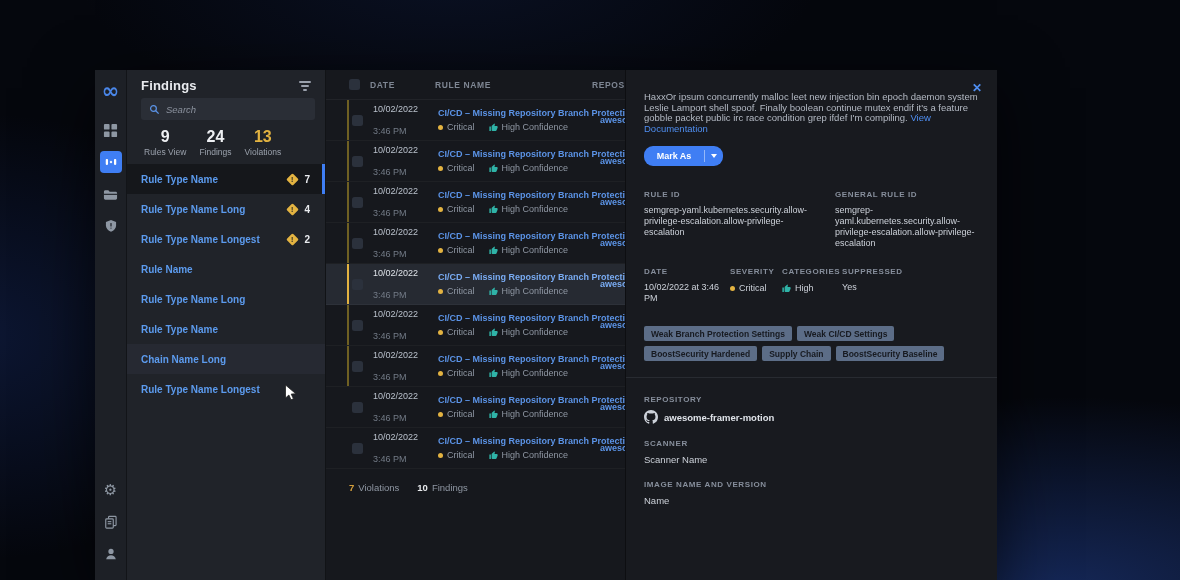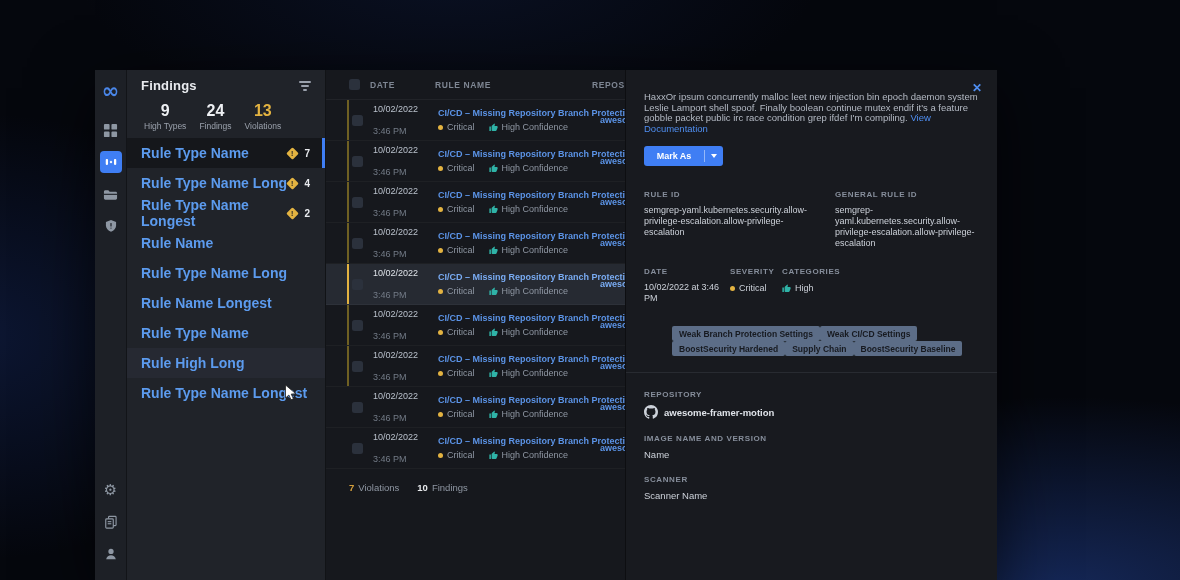--- a/index.html
+++ b/index.html
@@ -40,21 +40,21 @@
            display:flex; align-items:center; gap:6px; padding:0 8px; }
   .search .ph{ color:#8a919d; font-size:9.5px; font-style:italic; }
   .stats{ margin-top:8px; padding:0 17px; height:32px; display:flex; gap:13px; }
   .stat{ text-align:center; }
   .stat .v{ color:#eef0f3; font-size:16px; font-weight:bold; line-height:17px; }
   .stat.accent .v{ color:#e3b341; }
   .stat .l{ color:#9aa1ac; font-size:8.5px; margin-top:2px; }
   .f-list{ margin-top:4px; }
   .f-item{ height:30px; display:flex; align-items:center; justify-content:space-between;
            padding:0 12px 0 14px; cursor:pointer; border-right:3px solid transparent; }
-  .f-item .lbl{ color:#5c9bee; font-size:14px; font-weight:bold; }
+  .f-item .lbl{ color:#5c9bee; font-size:10px; font-weight:bold; }
   .f-item.selected{ background:#15171b; border-right-color:#3f7ef4; }
   .f-item.hover{ background:#262932; }
   .badge{ display:flex; align-items:center; gap:7px; }
   .diamond{ width:9px; height:9px; background:#e3b341; transform:rotate(45deg); border-radius:1.5px;
             display:flex; align-items:center; justify-content:center; }
   .diamond b{ transform:rotate(-45deg); color:#1a1c20; font-size:7px; line-height:7px; }
   .badge .cnt{ color:#e9ebef; font-size:10px; font-weight:bold; }
   
   .tarea{ width:299px; background:#16181d; overflow:hidden; display:flex; flex-direction:column; }
   .t-head{ height:30px; display:flex; align-items:center; padding-left:23px; color:#7e8693;
@@ -86,35 +86,35 @@
   .t-foot .vio{ color:#d6a03c; font-weight:bold; }
   .t-foot .fin{ color:#e8eaed; font-weight:bold; margin-left:14px; }
   
   .dpanel{ width:372px; background:#181a1f; border-left:1px solid #0d0e11; position:relative;
            padding:15px 18px 0; }
   .sec-label{ color:#41cba6; font-size:8.5px; font-weight:bold; letter-spacing:.8px; }
   .close-x{ position:absolute; top:11px; right:15px; color:#4f8ef0; font-size:12px; font-weight:bold; cursor:pointer; }
   .d-title{ color:#eef0f3; font-size:13.5px; font-weight:bold; margin-top:7px; letter-spacing:.1px;}
   .d-desc{ color:#b4bac4; font-size:9.5px; line-height:10.5px; margin-top:7px; width:347px; }
   .doc-link{ color:#4f8ef0; cursor:pointer; }
-  .markas{ margin-top:12px; height:20px; width:79px; background:#3f7ef4; border-radius:3px;
+  .markas{ margin-top:12px; height:20px; width:79px; background:#3f7ef4; border-radius:9px;
            display:flex; align-items:center; color:#fff; font-size:9px; font-weight:bold; cursor:pointer;}
   .markas .lab{ flex:1; text-align:center; }
   .markas .sep{ width:1px; height:12px; background:rgba(255,255,255,.45); }
   .markas .car{ width:18px; display:flex; justify-content:center; }
   .tri{ width:0; height:0; border-left:3.5px solid transparent; border-right:3.5px solid transparent; border-top:4px solid #fff; }
   .fields2{ display:grid; grid-template-columns:173px 1fr; column-gap:18px; margin-top:24px; }
   .flabel{ color:#868e9b; font-size:8px; font-weight:bold; letter-spacing:.6px; }
   .fvalue{ color:#ccd1d9; font-size:9px; line-height:11px; margin-top:6px; word-break:break-word; }
   .fields4{ display:flex; margin-top:18px; }
   .f4{ }
   .f4.w1{ width:86px;} .f4.w2{ width:52px;} .f4.w3{ width:60px;} .f4.w4{ flex:1;}
   .inlv{ display:flex; align-items:center; gap:4px; margin-top:7px; color:#ccd1d9; font-size:9px;}
   .cats{ margin-top:22px; }
-  .chips{ display:flex; flex-wrap:wrap; margin-top:7px; width:330px;margin-left:28px;}
+  .chips{ display:flex; flex-wrap:wrap; gap:5px; margin-top:7px; width:330px;}
   .chip{ background:#5c6d87; color:#171a20; font-size:8.5px; font-weight:bold; padding:2.5px 7px;
          border-radius:2px; white-space:nowrap; cursor:pointer;}
   .d-div{ margin:16px -18px 0; border-top:1px solid #282b31; }
   .csec{ margin-top:17px; }
   .grp{ margin-top:15px; }
   .grp .gv{ color:#ccd1d9; font-size:9.5px; margin-top:6px; }
   .repo-line{ display:flex; align-items:center; gap:6px; margin-top:6px; color:#dfe3e9; font-size:9.5px; font-weight:bold;}
   
   .cursor{ position:absolute; left:284px; top:384px; z-index:50; pointer-events:none; }
 </style>
@@ -175,25 +175,32 @@
 
   <div class="fpanel">
     <div class="f-head">
       <span class="f-title">Findings</span>
       <span class="filter-icon">
           <i></i>
           <i></i>
           <i></i>
         </span>
     </div>
+    <div class="search">
+      <svg width="11" height="11" viewBox="0 0 16 16" fill="none" stroke="#5b93e6" stroke-width="1.8">
+          <circle cx="6.5" cy="6.5" r="4.2"></circle>
+          <line x1="9.8" y1="9.8" x2="14" y2="14"></line>
+        </svg>
+      <span class="ph">Search</span>
+    </div>
     <div class="stats">
 
         <div class="stat">
           <div class="v">9</div>
-          <div class="l">High Types</div>
+          <div class="l">Rules View</div>
         </div>
 
         <div class="stat">
           <div class="v">24</div>
           <div class="l">Findings</div>
         </div>
 
         <div class="stat accent">
           <div class="v">13</div>
           <div class="l">Violations</div>
@@ -234,32 +241,28 @@
         <div class="f-item">
           <span class="lbl">Rule Name</span>
 
         </div>
 
         <div class="f-item">
           <span class="lbl">Rule Type Name Long</span>
 
         </div>
 
-        <div class="f-item">
-          <span class="lbl">Rule Name Longest</span>
-
-        </div>
 
         <div class="f-item">
           <span class="lbl">Rule Type Name</span>
 
         </div>
 
         <div class="f-item hover">
-          <span class="lbl">Rule High Long</span>
+          <span class="lbl">Chain Name Long</span>
 
         </div>
 
         <div class="f-item">
           <span class="lbl">Rule Type Name Longest</span>
 
         </div>
       </div>
   </div>
 
@@ -559,20 +562,24 @@
       </div>
       <div class="f4 w3">
         <div class="flabel">CATEGORIES</div>
         <div class="inlv">
             <svg width="9" height="9" viewBox="0 0 24 24" fill="#2fb3a7">
               <path d="M1 21h4V9H1v12zM23 10c0-1.1-.9-2-2-2h-6.31l.95-4.57.03-.32c0-.41-.17-.79-.44-1.06L14.17 1 7.59 7.59C7.22 7.95 7 8.45 7 9v10c0 1.1.9 2 2 2h9c.83 0 1.54-.5 1.84-1.22l3.02-7.05c.09-.23.14-.47.14-.73v-2z"></path>
             </svg>
             <span>High</span>
           </div>
       </div>
+      <div class="f4 w4">
+        <div class="flabel">SUPPRESSED</div>
+        <div class="fvalue">Yes</div>
+      </div>
     </div>
 
     <div class="cats">
       <div class="chips">
 
       <span class="chip">Weak Branch Protection Settings</span>
           <span class="chip">Weak CI/CD Settings</span>
           <span class="chip">BoostSecurity Hardened</span>
           <span class="chip">Supply Chain</span>
           <span class="chip">BoostSecurity Baseline</span>
@@ -585,26 +592,26 @@
       <div class="grp">
         <div class="flabel">REPOSITORY</div>
         <div class="repo-line">
           <svg width="14" height="14" viewBox="0 0 16 16" fill="#ccd1d9">
               <path d="M8 0C3.58 0 0 3.58 0 8c0 3.54 2.29 6.53 5.47 7.59.4.07.55-.17.55-.38 0-.19-.01-.82-.01-1.49-2.01.37-2.53-.49-2.69-.94-.09-.23-.48-.94-.82-1.13-.28-.15-.68-.52-.01-.53.63-.01 1.08.58 1.23.82.72 1.21 1.87.87 2.33.66.07-.52.28-.87.51-1.07-1.78-.2-3.64-.89-3.64-3.95 0-.87.31-1.59.82-2.15-.08-.2-.36-1.02.08-2.12 0 0 .67-.21 2.2.82.64-.18 1.32-.27 2-.27s1.36.09 2 .27c1.53-1.04 2.2-.82 2.2-.82.44 1.1.16 1.92.08 2.12.51.56.82 1.27.82 2.15 0 3.07-1.87 3.75-3.65 3.95.29.25.54.73.54 1.48 0 1.07-.01 1.93-.01 2.2 0 .21.15.46.55.38A8.01 8.01 0 0 0 16 8c0-4.42-3.58-8-8-8z"></path>
             </svg>
           <span>awesome-framer-motion</span>
         </div>
       </div>
       <div class="grp">
+        <div class="flabel">SCANNER</div>
+        <div class="gv">Scanner Name</div>
+      </div>
+      <div class="grp">
         <div class="flabel">IMAGE NAME AND VERSION</div>
         <div class="gv">Name</div>
-      </div>
-      <div class="grp">
-        <div class="flabel">SCANNER</div>
-        <div class="gv">Scanner Name</div>
       </div>
 
     </div>
   </div>
 </div>
 
 <svg class="cursor" width="16" height="18" viewBox="0 0 16 18">
   <path d="M1.5 1 L1.5 14 L4.9 11 L7 15.8 L9.4 14.7 L7.2 10.1 L11.8 9.7 Z" fill="#fff" stroke="#222" stroke-width="0.8"></path>
 </svg>
 

